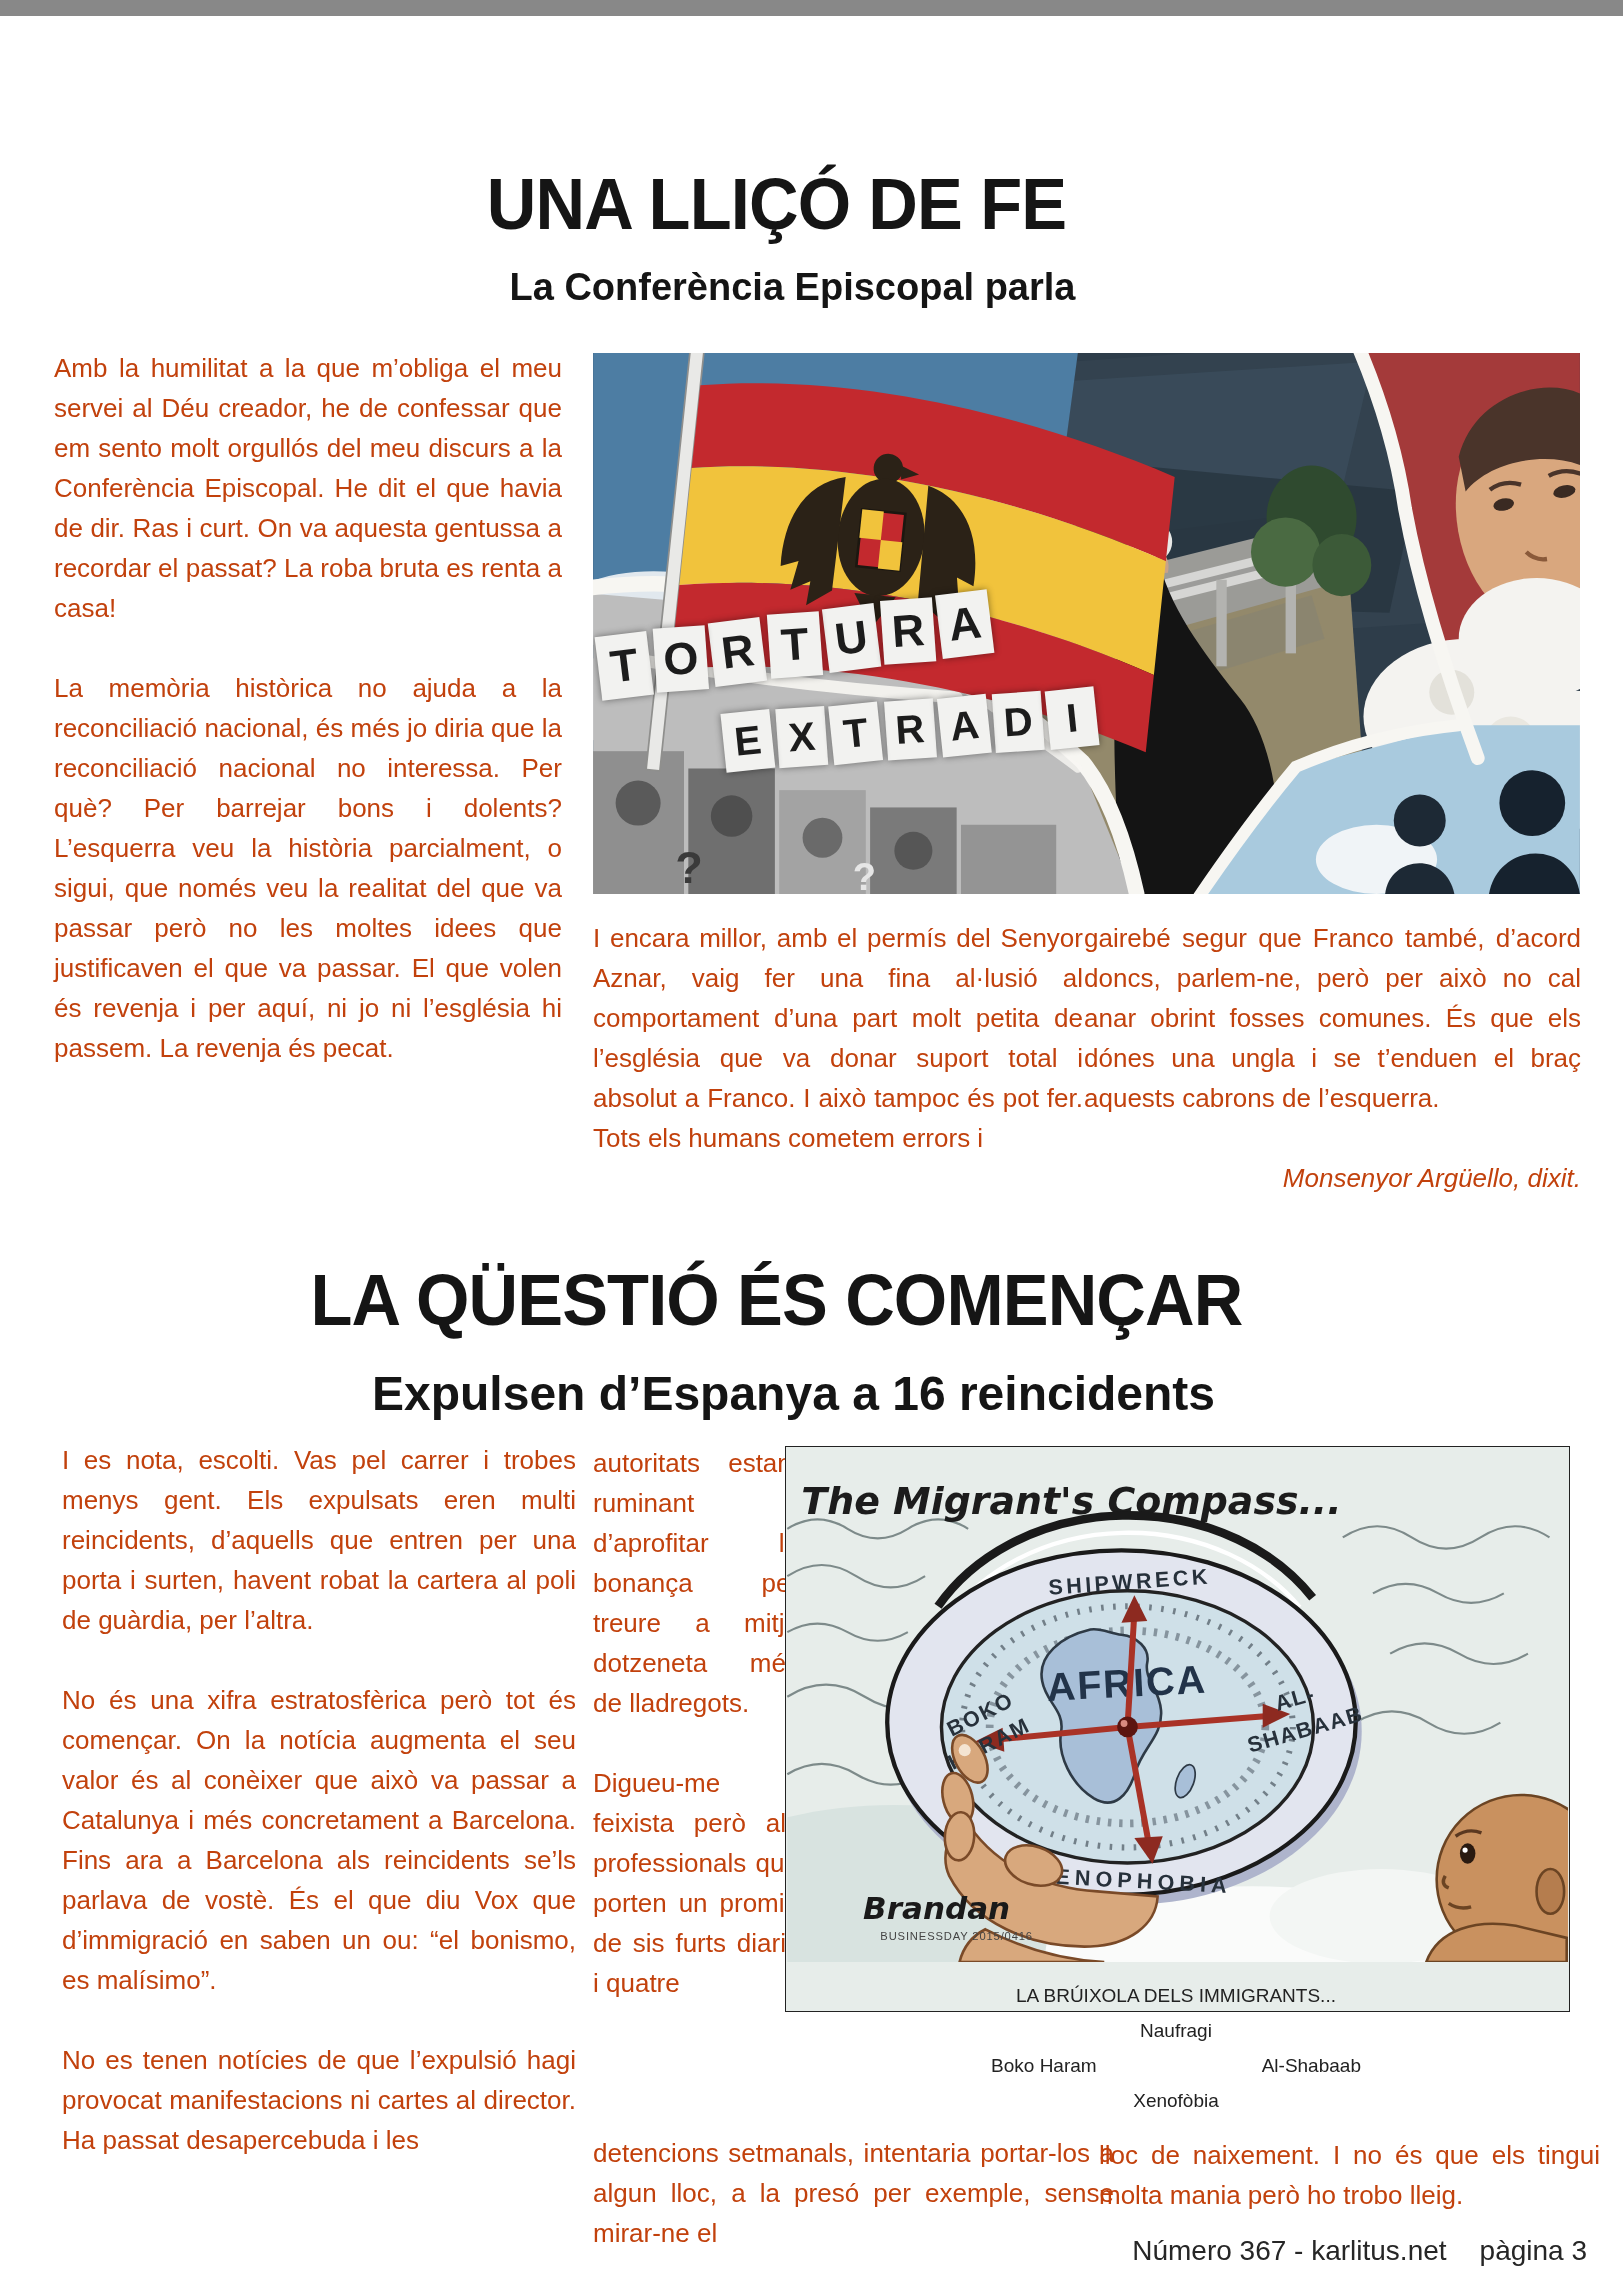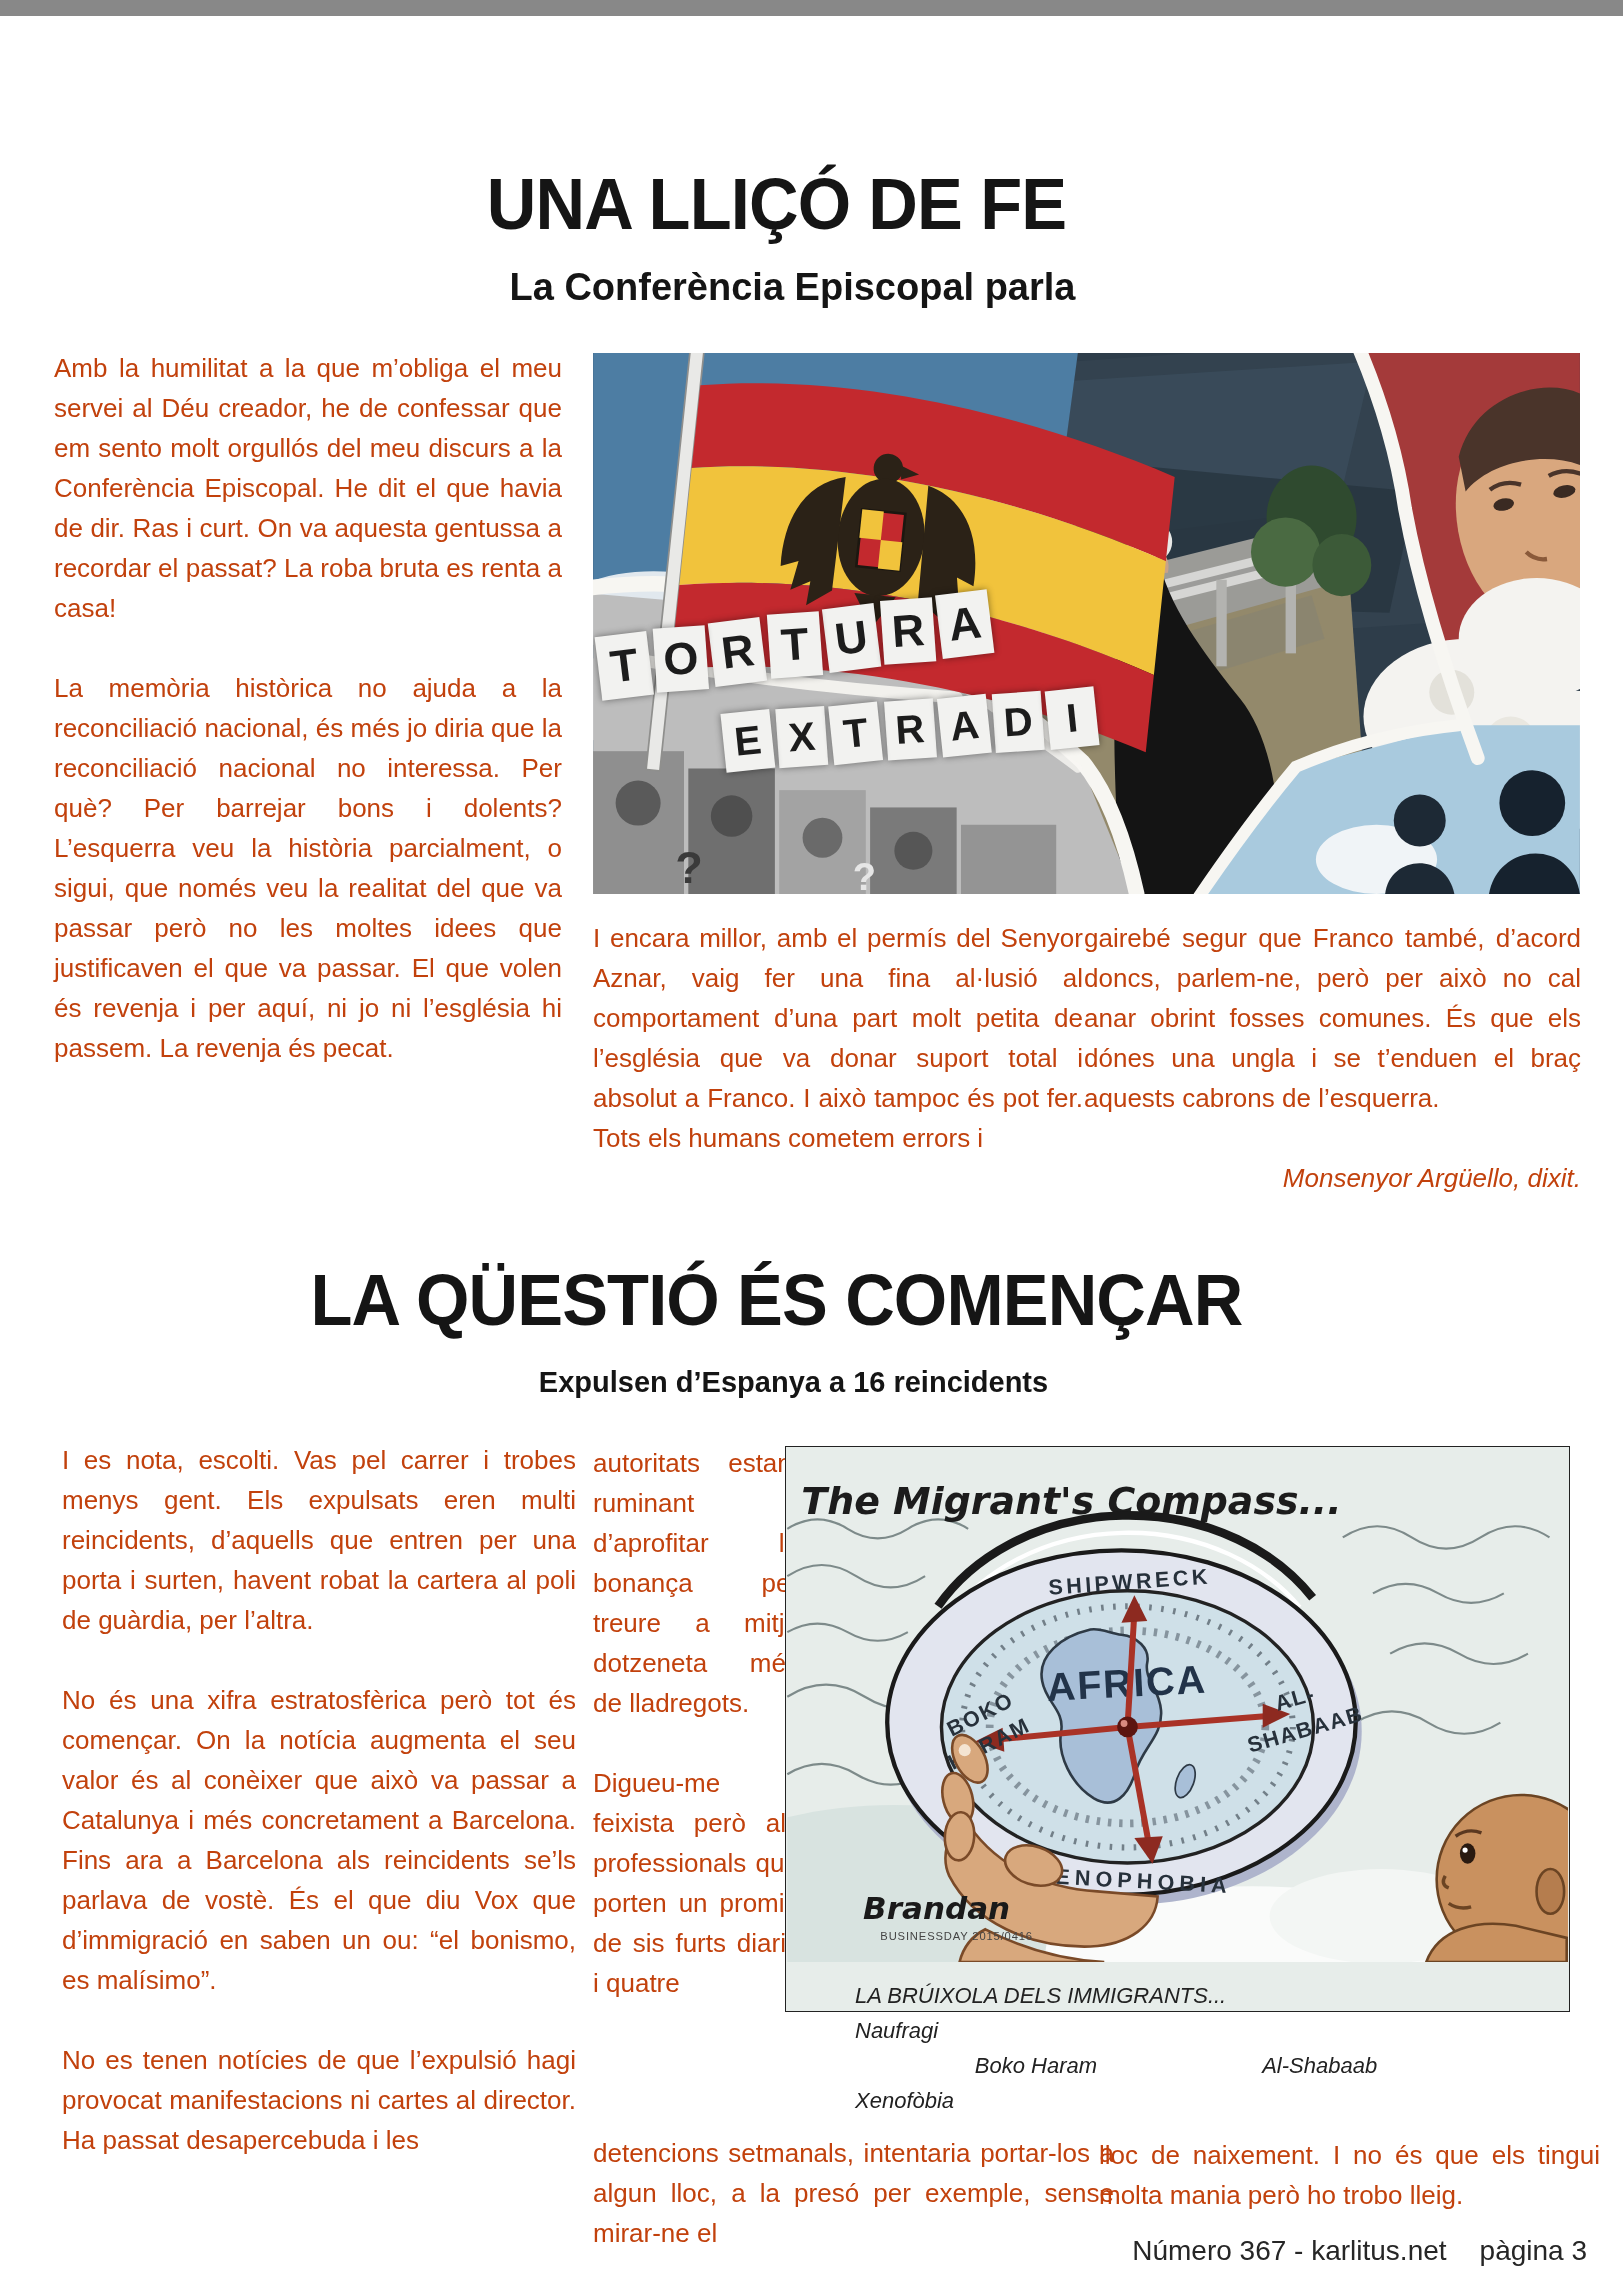--- a/index.html
+++ b/index.html
@@ -26,22 +26,22 @@
   .tiles-top{left:3.5px;top:260px;transform:rotate(-7deg);}
   .tiles-top .tile{width:52px;height:64px;font-size:45px;line-height:64px;}
   .tiles-top .tile:nth-child(even){transform:rotate(3deg);}
   .tiles-bottom{left:130px;top:347px;transform:rotate(-4deg);}
   .tiles-bottom .tile{width:49px;height:59px;font-size:40px;line-height:59px;}
   .tiles-bottom .tile:nth-child(odd){transform:rotate(-2deg);}
 
   
   .cartoonbox{position:absolute;left:785px;top:1430px;width:785px;height:566px;background:#e7edea;
               border:1.7px solid #222;box-sizing:border-box;overflow:hidden;}
-  .caption{position:absolute;left:855px;top:1962px;width:642px;font-style:italic;font-size:22px;
-           line-height:35px;text-align:left;color:#222;}
+  .caption{position:absolute;left:855px;top:1962px;width:642px;font-size:19px;
+           line-height:35px;text-align:center;color:#222;}
   .caption .row3{display:flex;justify-content:center;gap:165px;}
 
   
   .footer{position:absolute;right:36px;top:2219px;display:flex;align-items:baseline;gap:33px;color:#262626;}
   .footer .f1{font-size:28px;}
   .footer .f2{font-size:28px;}
 
   svg text{font-family:"Liberation Sans",sans-serif;}
   .toon-hand{font-family:"DejaVu Sans",sans-serif;}
 </style>
@@ -204,21 +204,21 @@
 
   <div class="col" style="left:1084px;top:902px;width:497px;">
     <p>gairebé segur que Franco també, d’acord doncs, parlem-ne, però per això no cal anar obrint fosses comunes. És que els dónes una ungla i se t’enduen el braç aquests cabrons de l’esquerra.</p>
     <div class="sig">Monsenyor Argüello, dixit.</div>
   </div>
 
   <div class="h-wrap" style="top:1242px;">
     <div class="h1">LA QÜESTIÓ ÉS COMENÇAR</div>
   </div>
   <div class="h-wrap" style="top:1350px;">
-    <div class="h2" style="font-size:29px;padding-left:34px;">Expulsen d’Espanya a 16 reincidents</div>
+    <div class="h2" style="font-size:48px;padding-left:34px;">Expulsen d’Espanya a 16 reincidents</div>
   </div>
 
   <div class="col" style="left:62px;top:1424px;width:514px;">
     <p>I es nota, escolti. Vas pel carrer i trobes menys gent. Els expulsats eren multi reincidents, d’aquells que entren per una porta i surten, havent robat la cartera al poli de guàrdia, per l’altra.</p>
     <p>No és una xifra estratosfèrica però tot és començar. On la notícia augmenta el seu valor és al conèixer que això va passar a Catalunya i més concretament a Barcelona. Fins ara a Barcelona als reincidents se’ls parlava de vostè. És el que diu Vox que d’immigració en saben un ou: “el bonismo, es malísimo”.</p>
     <p>No es tenen notícies de que l’expulsió hagi provocat manifestacions ni cartes al director. Ha passat desapercebuda i les</p>
   </div>
 
   <div class="col" style="left:593px;top:1427px;width:206px;">
     <p>autoritats estant ruminant d’aprofitar la bonança per treure a mitja dotzeneta més de lladregots.</p>

